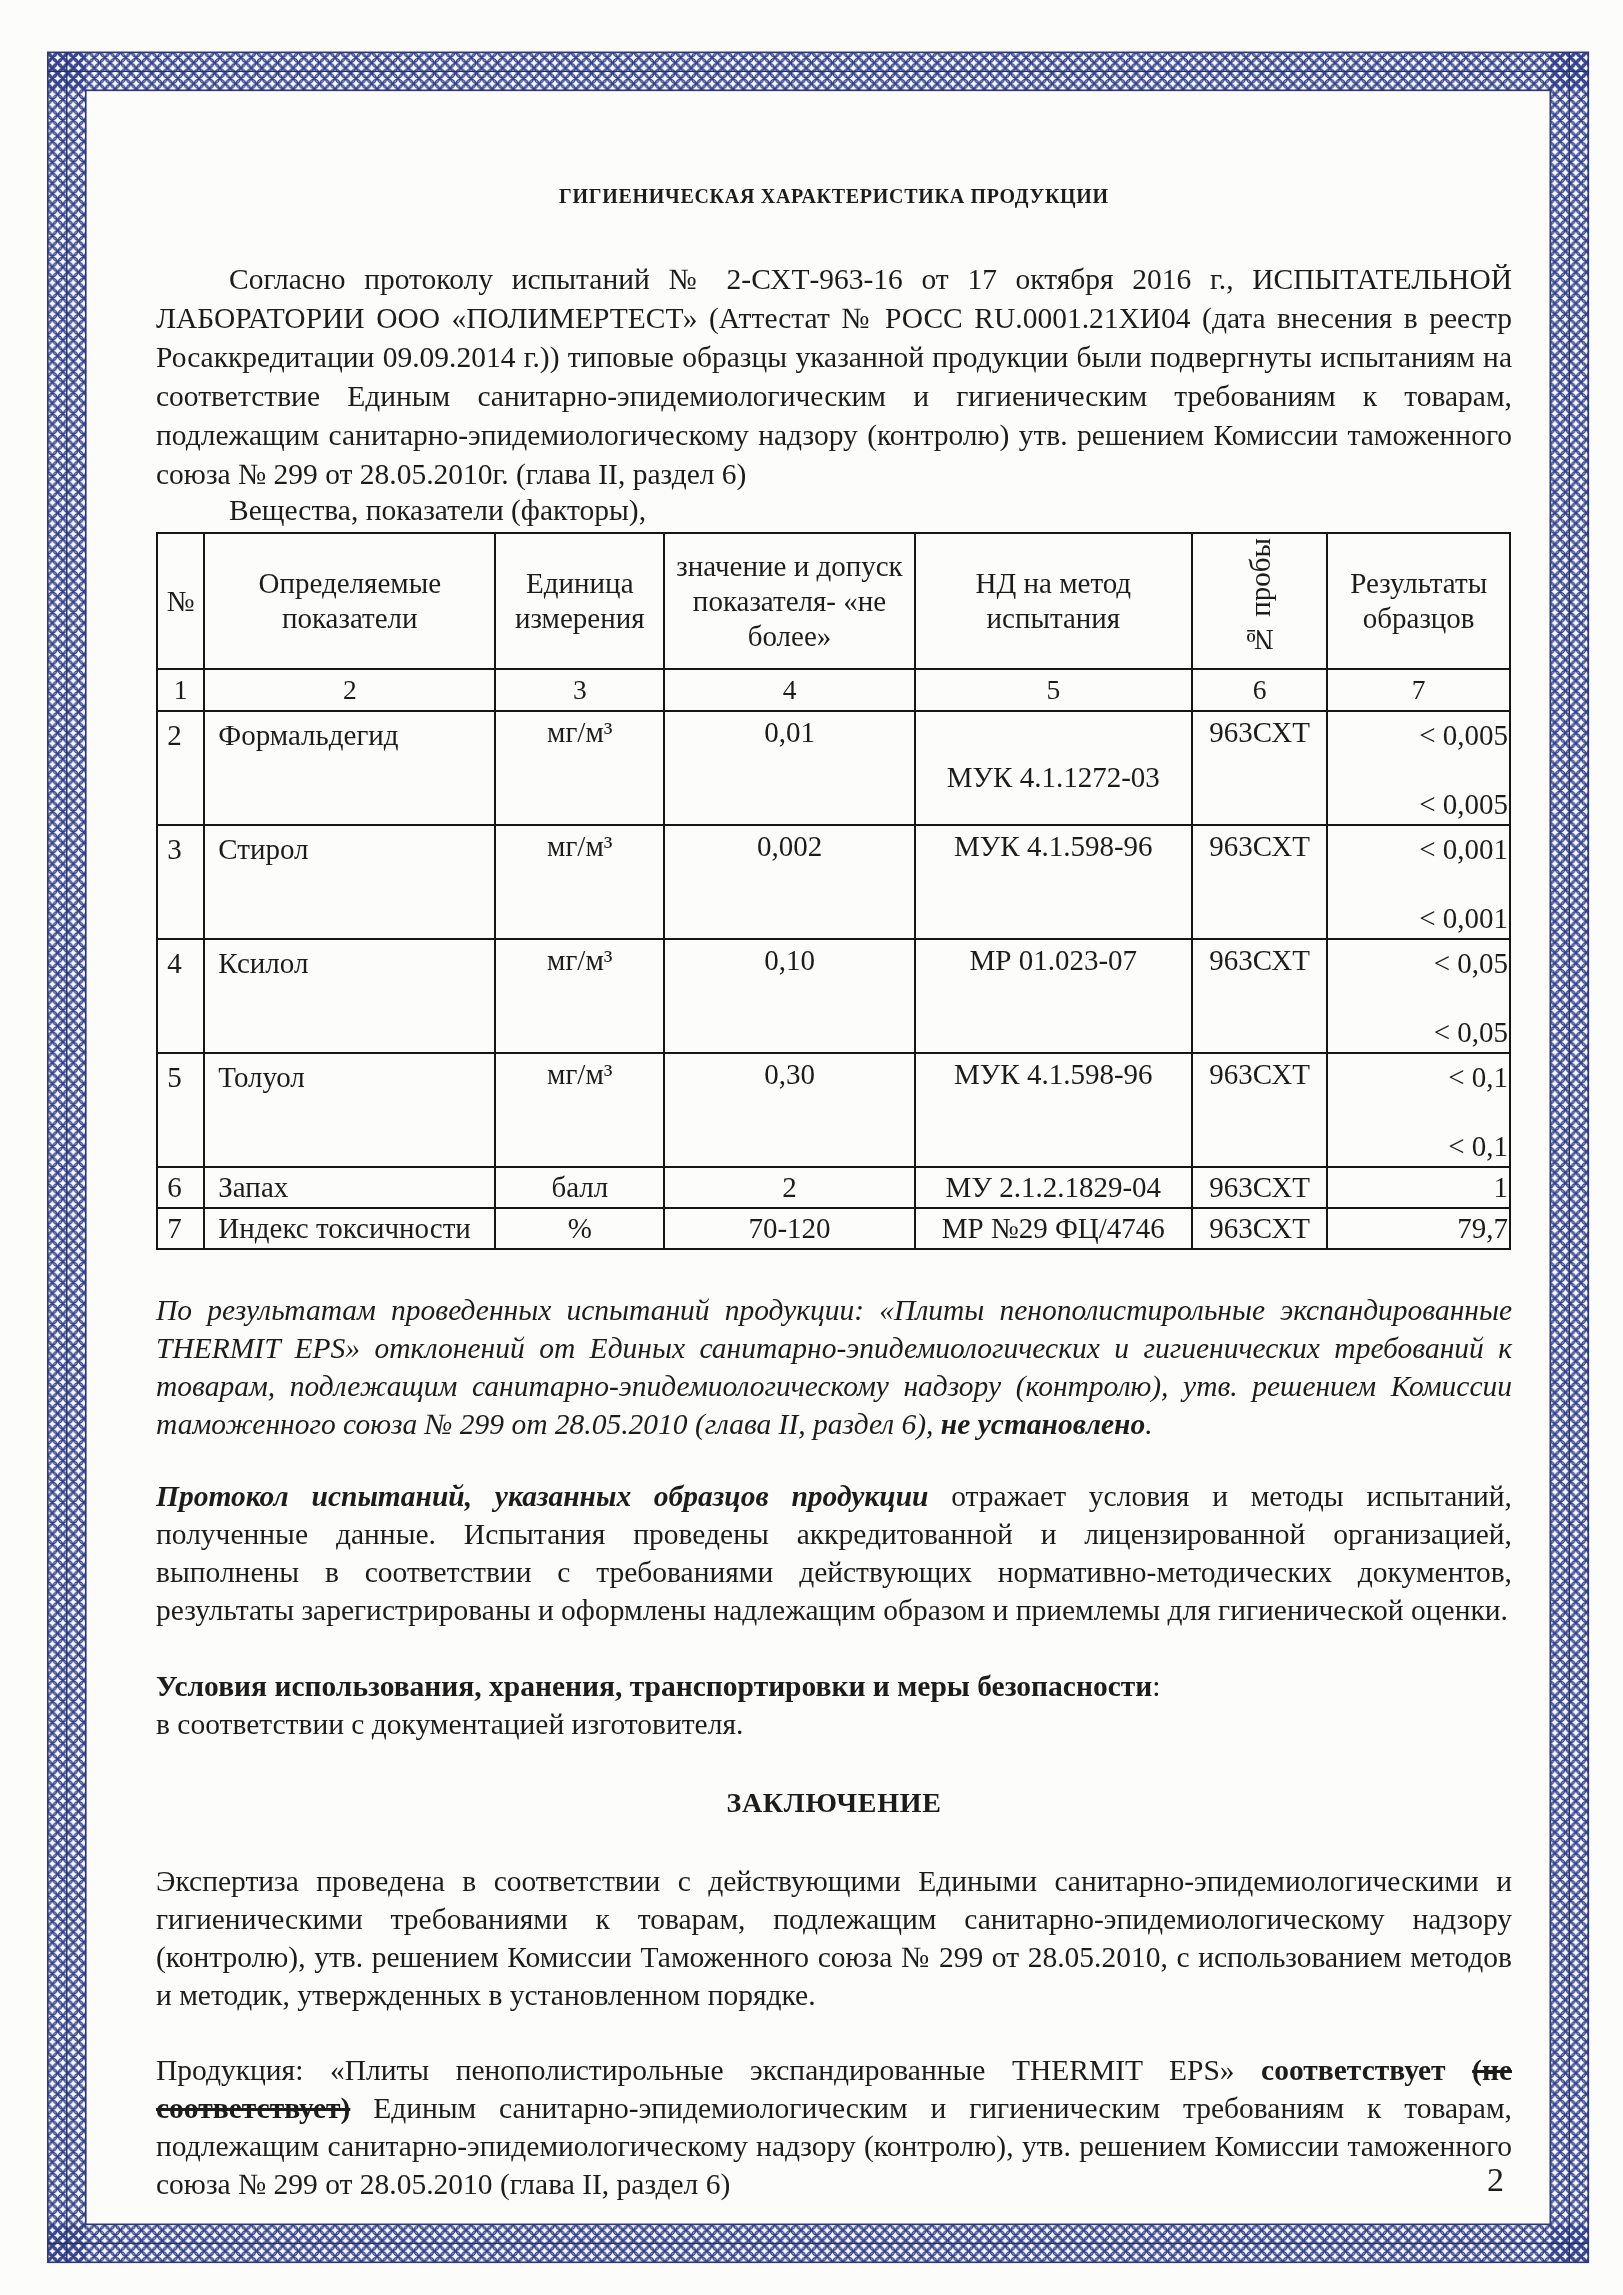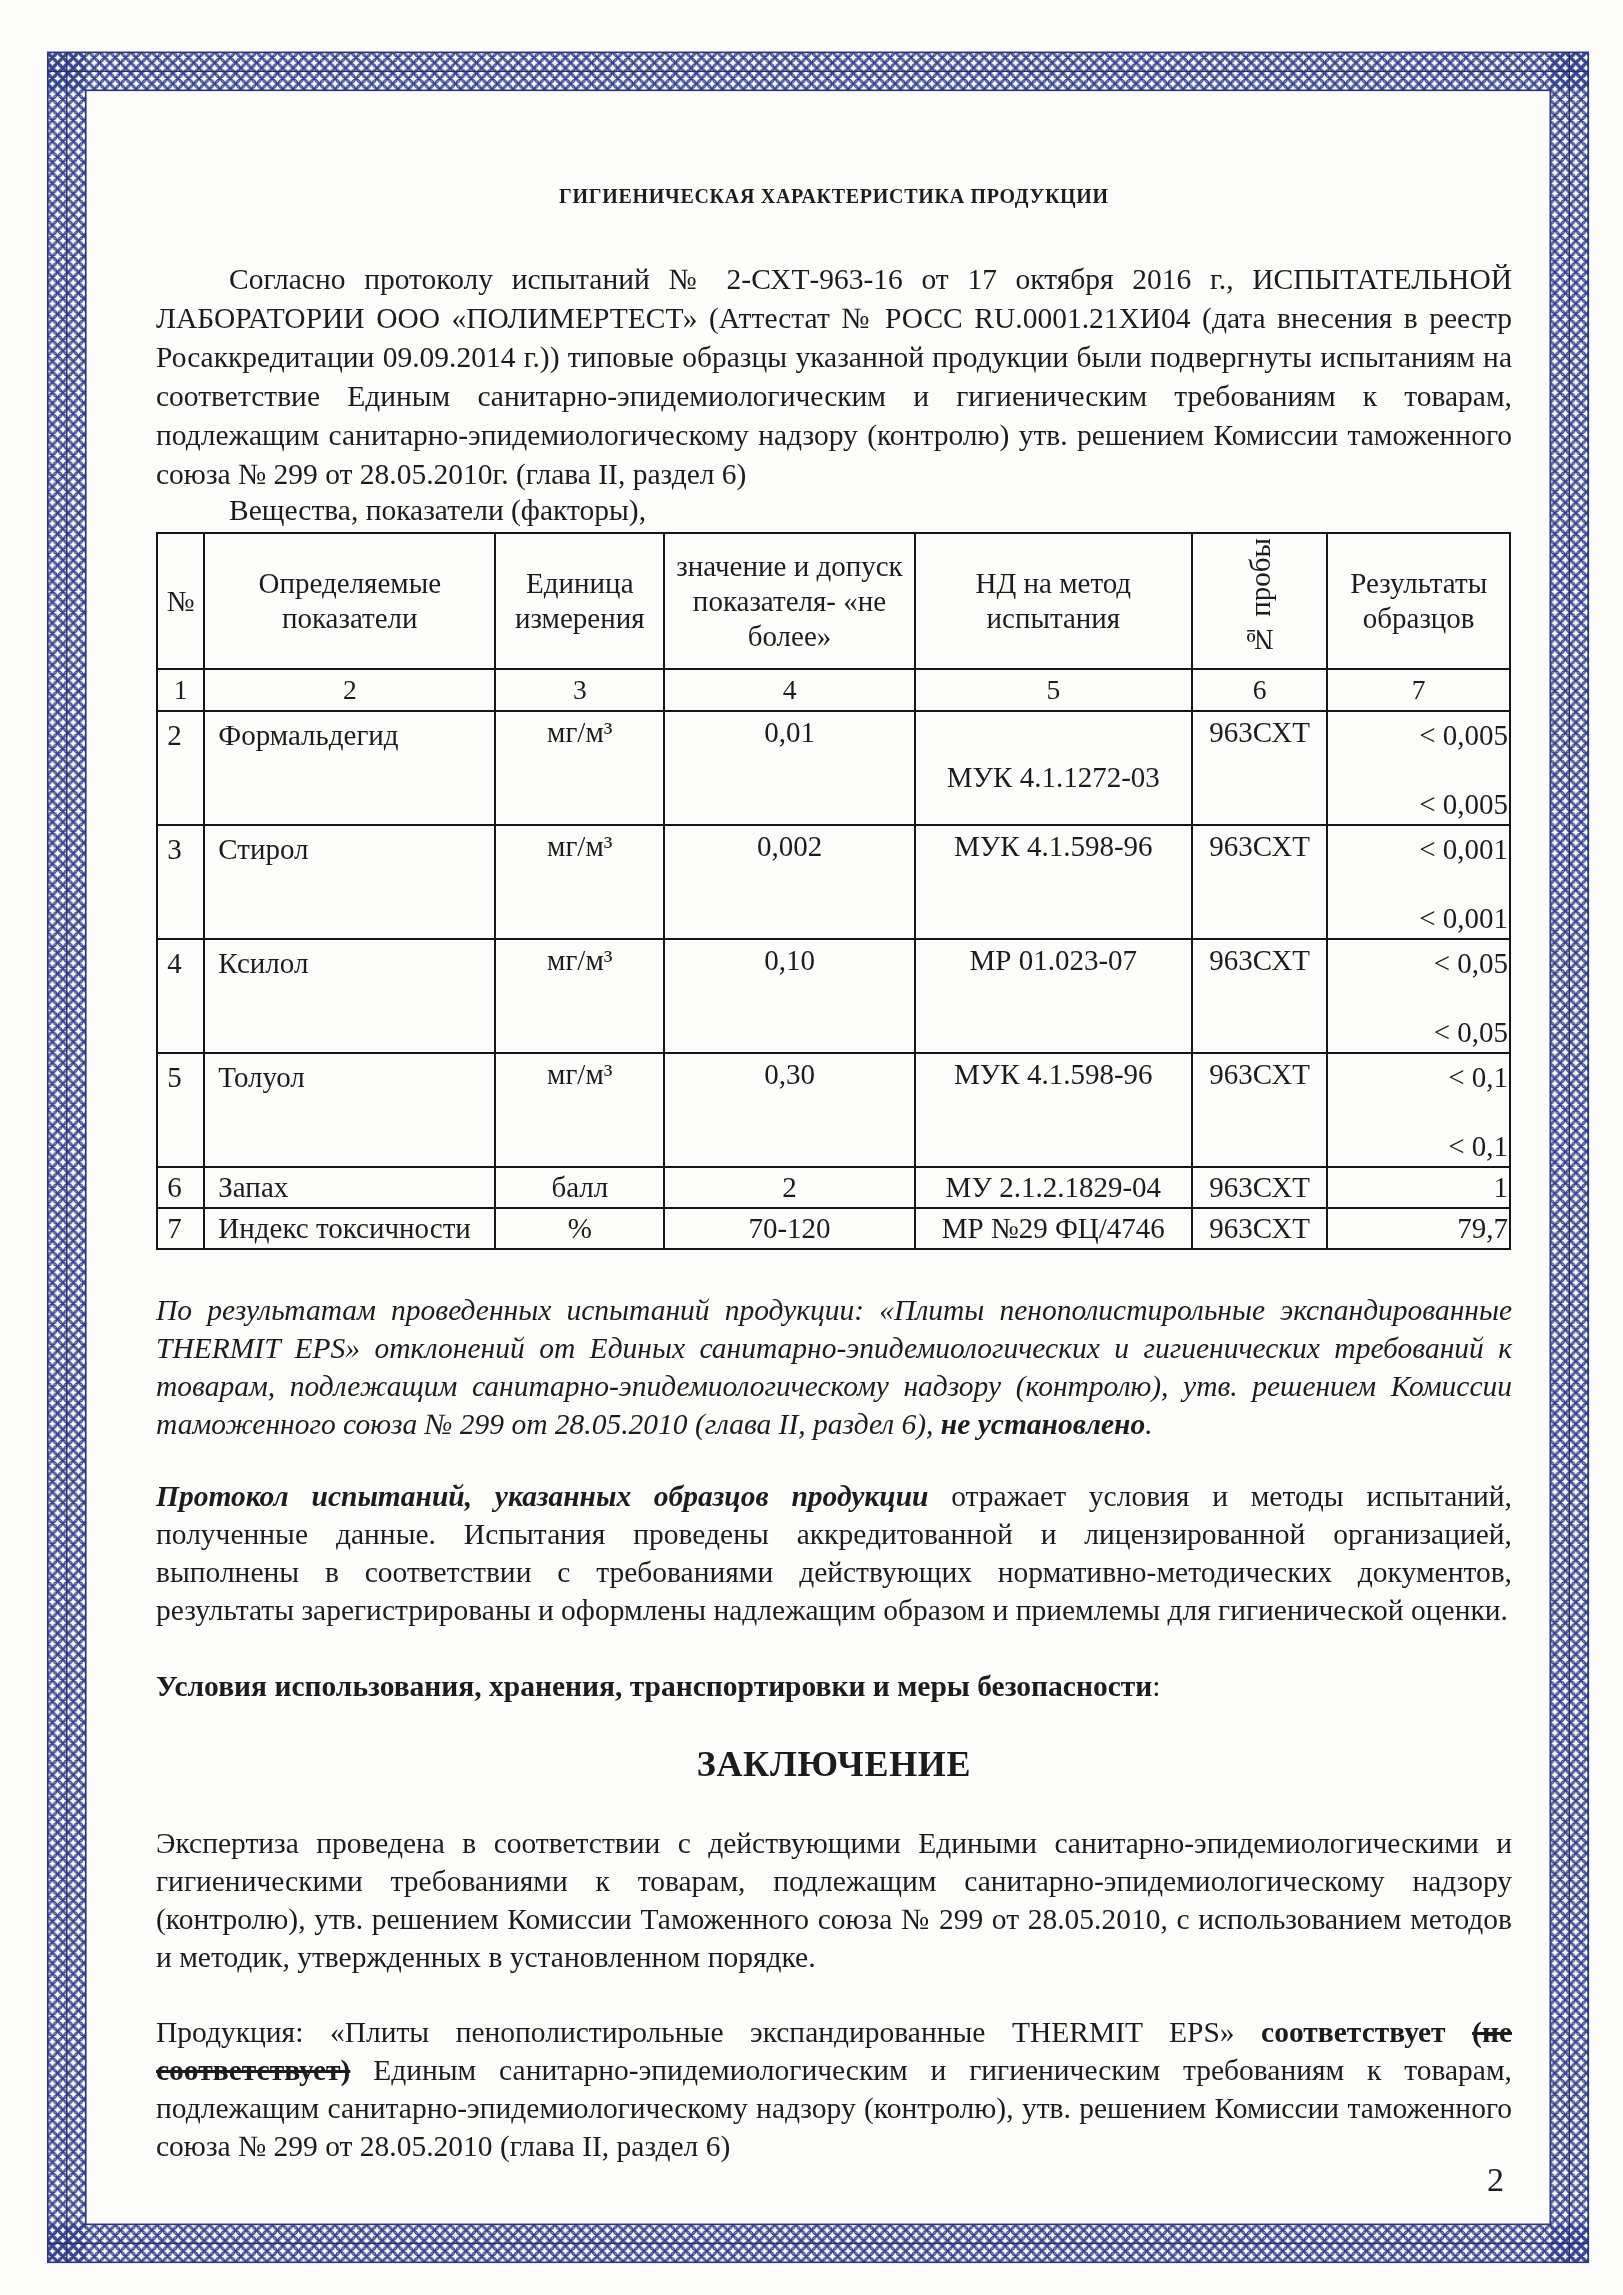--- a/index.html
+++ b/index.html
@@ -48,21 +48,21 @@
   td.vmid{vertical-align:middle;padding-top:19.6px;}
   td.c-res{text-align:right;vertical-align:top;padding-top:3.9px;}
   .res1,.res2{display:block;}
   .res2{margin-top:31px;}
   td.single{vertical-align:middle;padding-top:0;}
   .p2{margin-top:41px;font-style:italic;}
   .p3{margin-top:34px;}
   .p4{margin-top:38px;text-align:left;}
   .conclusion{
     margin-top:41px;text-align:center;
-    font-size:36px;line-height:37px;font-weight:700;letter-spacing:0.7px;
+    font-size:28px;line-height:37px;font-weight:700;letter-spacing:0.7px;
   }
   .p5{margin-top:41px;}
   .p6{margin-top:37px;}
   b{font-weight:700;}
   .lead-bi{font-weight:700;font-style:italic;}
   s{font-weight:700;text-decoration-line:line-through;text-decoration-thickness:2.6px;}
   .pagenum{
     position:absolute;right:119px;top:2161px;
     font-size:34px;line-height:37px;
   }
@@ -199,21 +199,21 @@
         <td class="c-mid single">963СХТ</td>
         <td class="c-res single">79,7</td>
       </tr>
       </tbody>
     </table>
 
     <p class="p p2"><span>По результатам проведенных испытаний продукции: «Плиты пенополистирольные экспандированные THERMIT EPS» отклонений от Единых санитарно-эпидемиологических и гигиенических требований к товарам, подлежащим санитарно-эпидемиологическому надзору (контролю), утв. решением Комиссии таможенного союза № 299 от 28.05.2010 (глава II, раздел 6), </span><b>не установлено</b><span>.</span></p>
 
     <p class="p p3"><span class="lead-bi">Протокол испытаний, указанных образцов продукции</span><span> отражает условия и методы испытаний, полученные данные. Испытания проведены аккредитованной и лицензированной организацией, выполнены в соответствии с требованиями действующих нормативно-методических документов, результаты зарегистрированы и оформлены надлежащим образом и приемлемы для гигиенической оценки.</span></p>
 
-    <p class="p p4"><b>Условия использования, хранения, транспортировки и меры безопасности</b><span>:</span><br></p>
+    <p class="p p4"><b>Условия использования, хранения, транспортировки и меры безопасности</b><span>:</span><br><span>в соответствии с документацией изготовителя.</span></p>
 
     <p class="conclusion">ЗАКЛЮЧЕНИЕ</p>
 
     <p class="p p5">Экспертиза проведена в соответствии с действующими Едиными санитарно-эпидемиологическими и гигиеническими требованиями к товарам, подлежащим санитарно-эпидемиологическому надзору (контролю), утв. решением Комиссии Таможенного союза № 299 от 28.05.2010, с использованием методов и методик, утвержденных в установленном порядке.</p>
 
     <p class="p p6"><span>Продукция: «Плиты пенополистирольные  экспандированные THERMIT EPS» </span><b>соответствует</b>
 <s>(не соответствует)</s><span> Единым санитарно-эпидемиологическим и гигиеническим требованиям к товарам, подлежащим санитарно-эпидемиологическому надзору (контролю), утв. решением Комиссии таможенного союза № 299 от 28.05.2010 (глава II, раздел 6)</span></p>
 
   </div>
 

